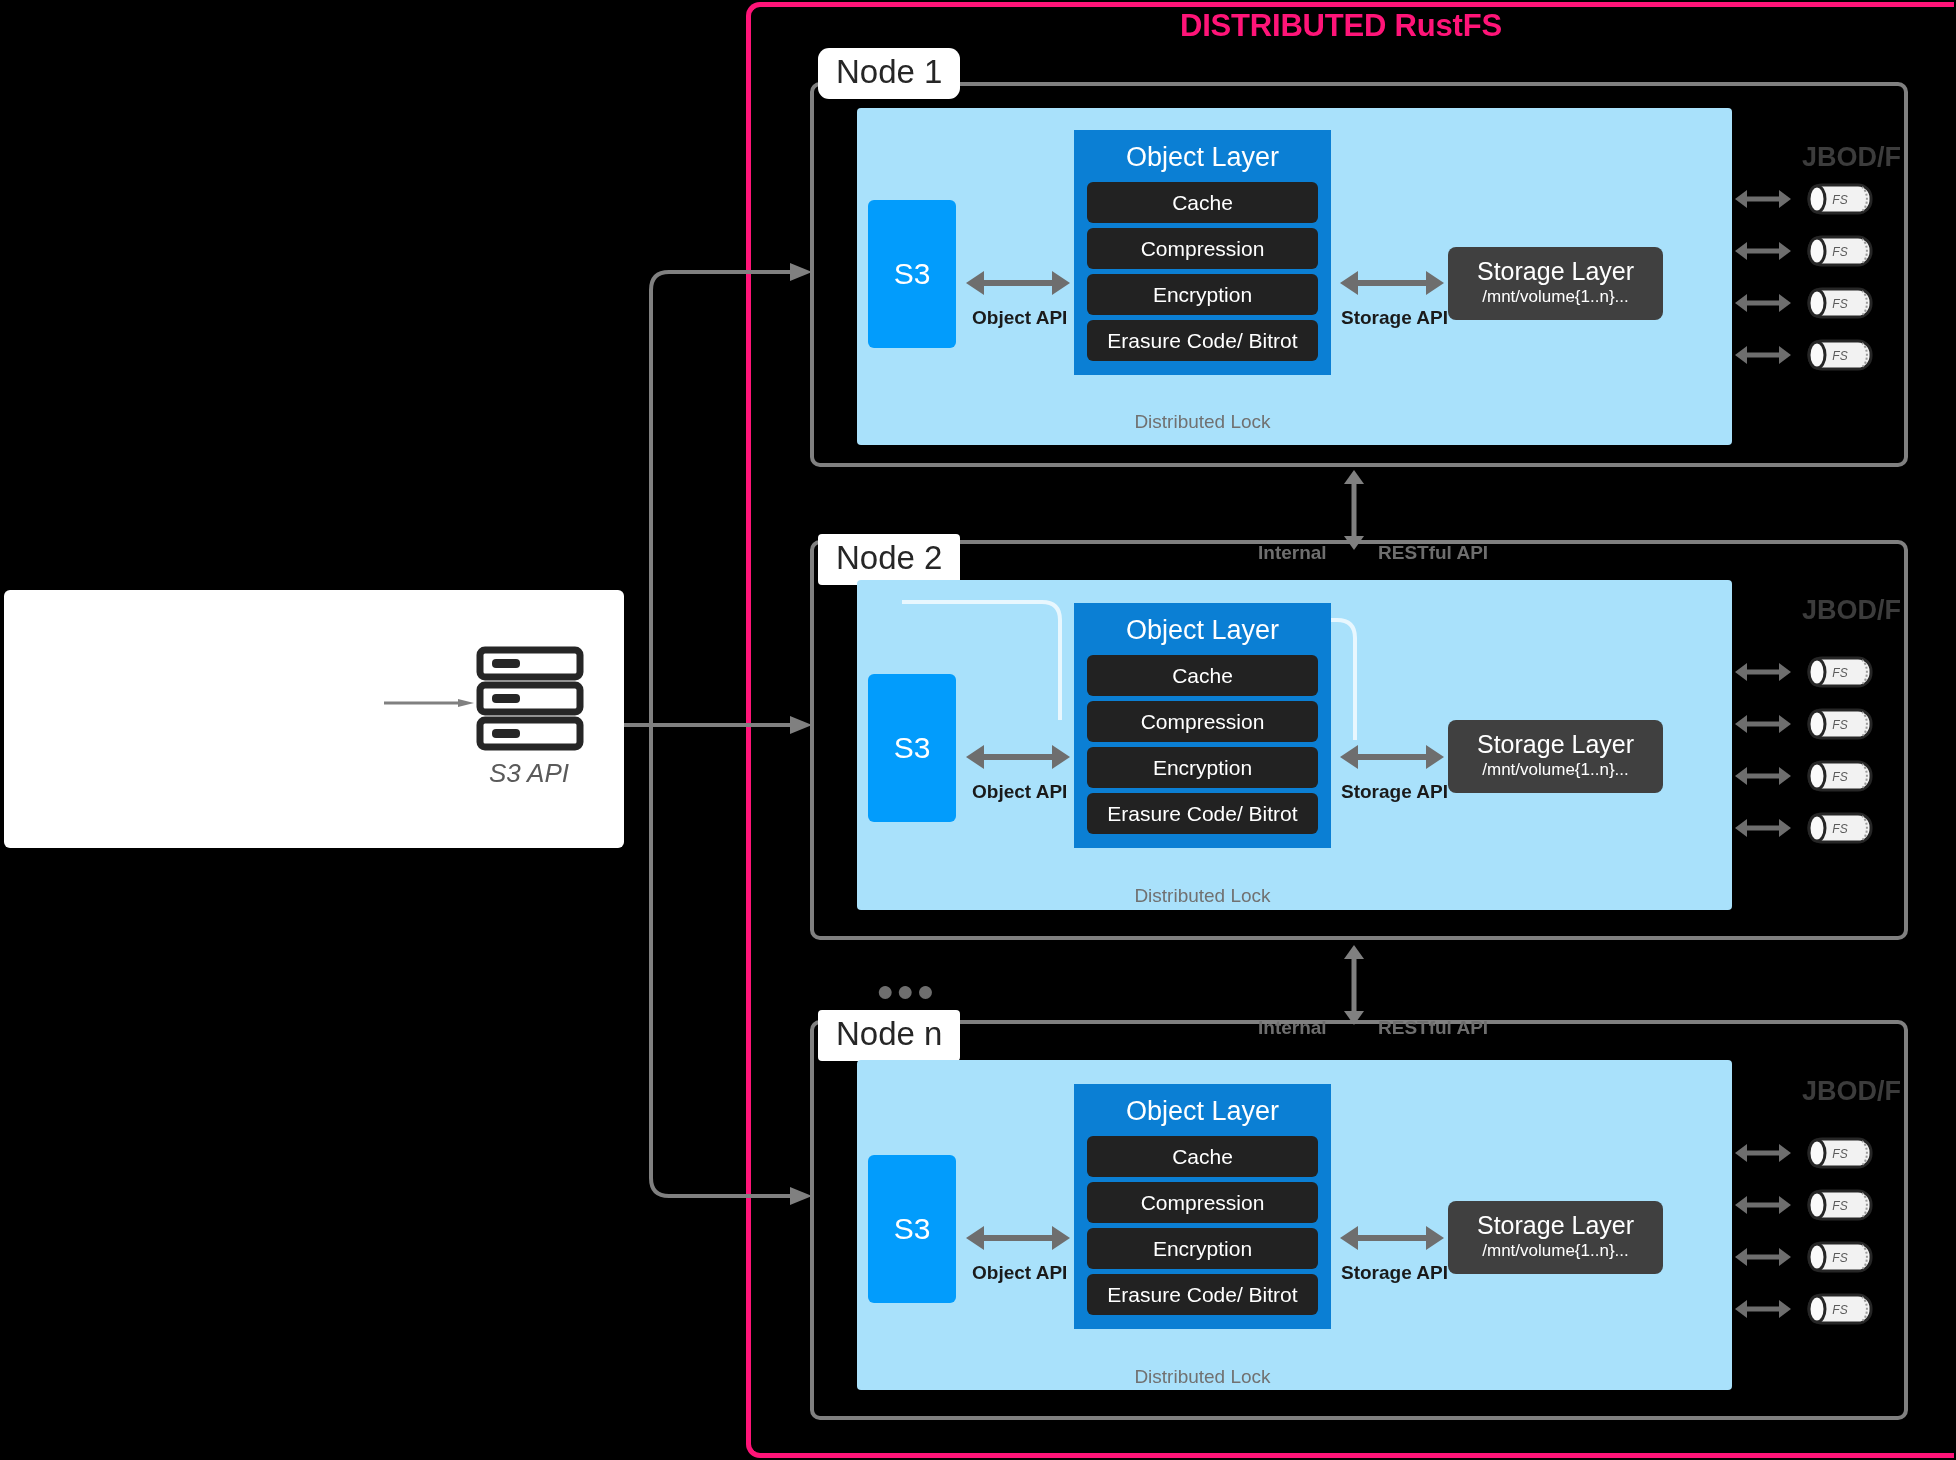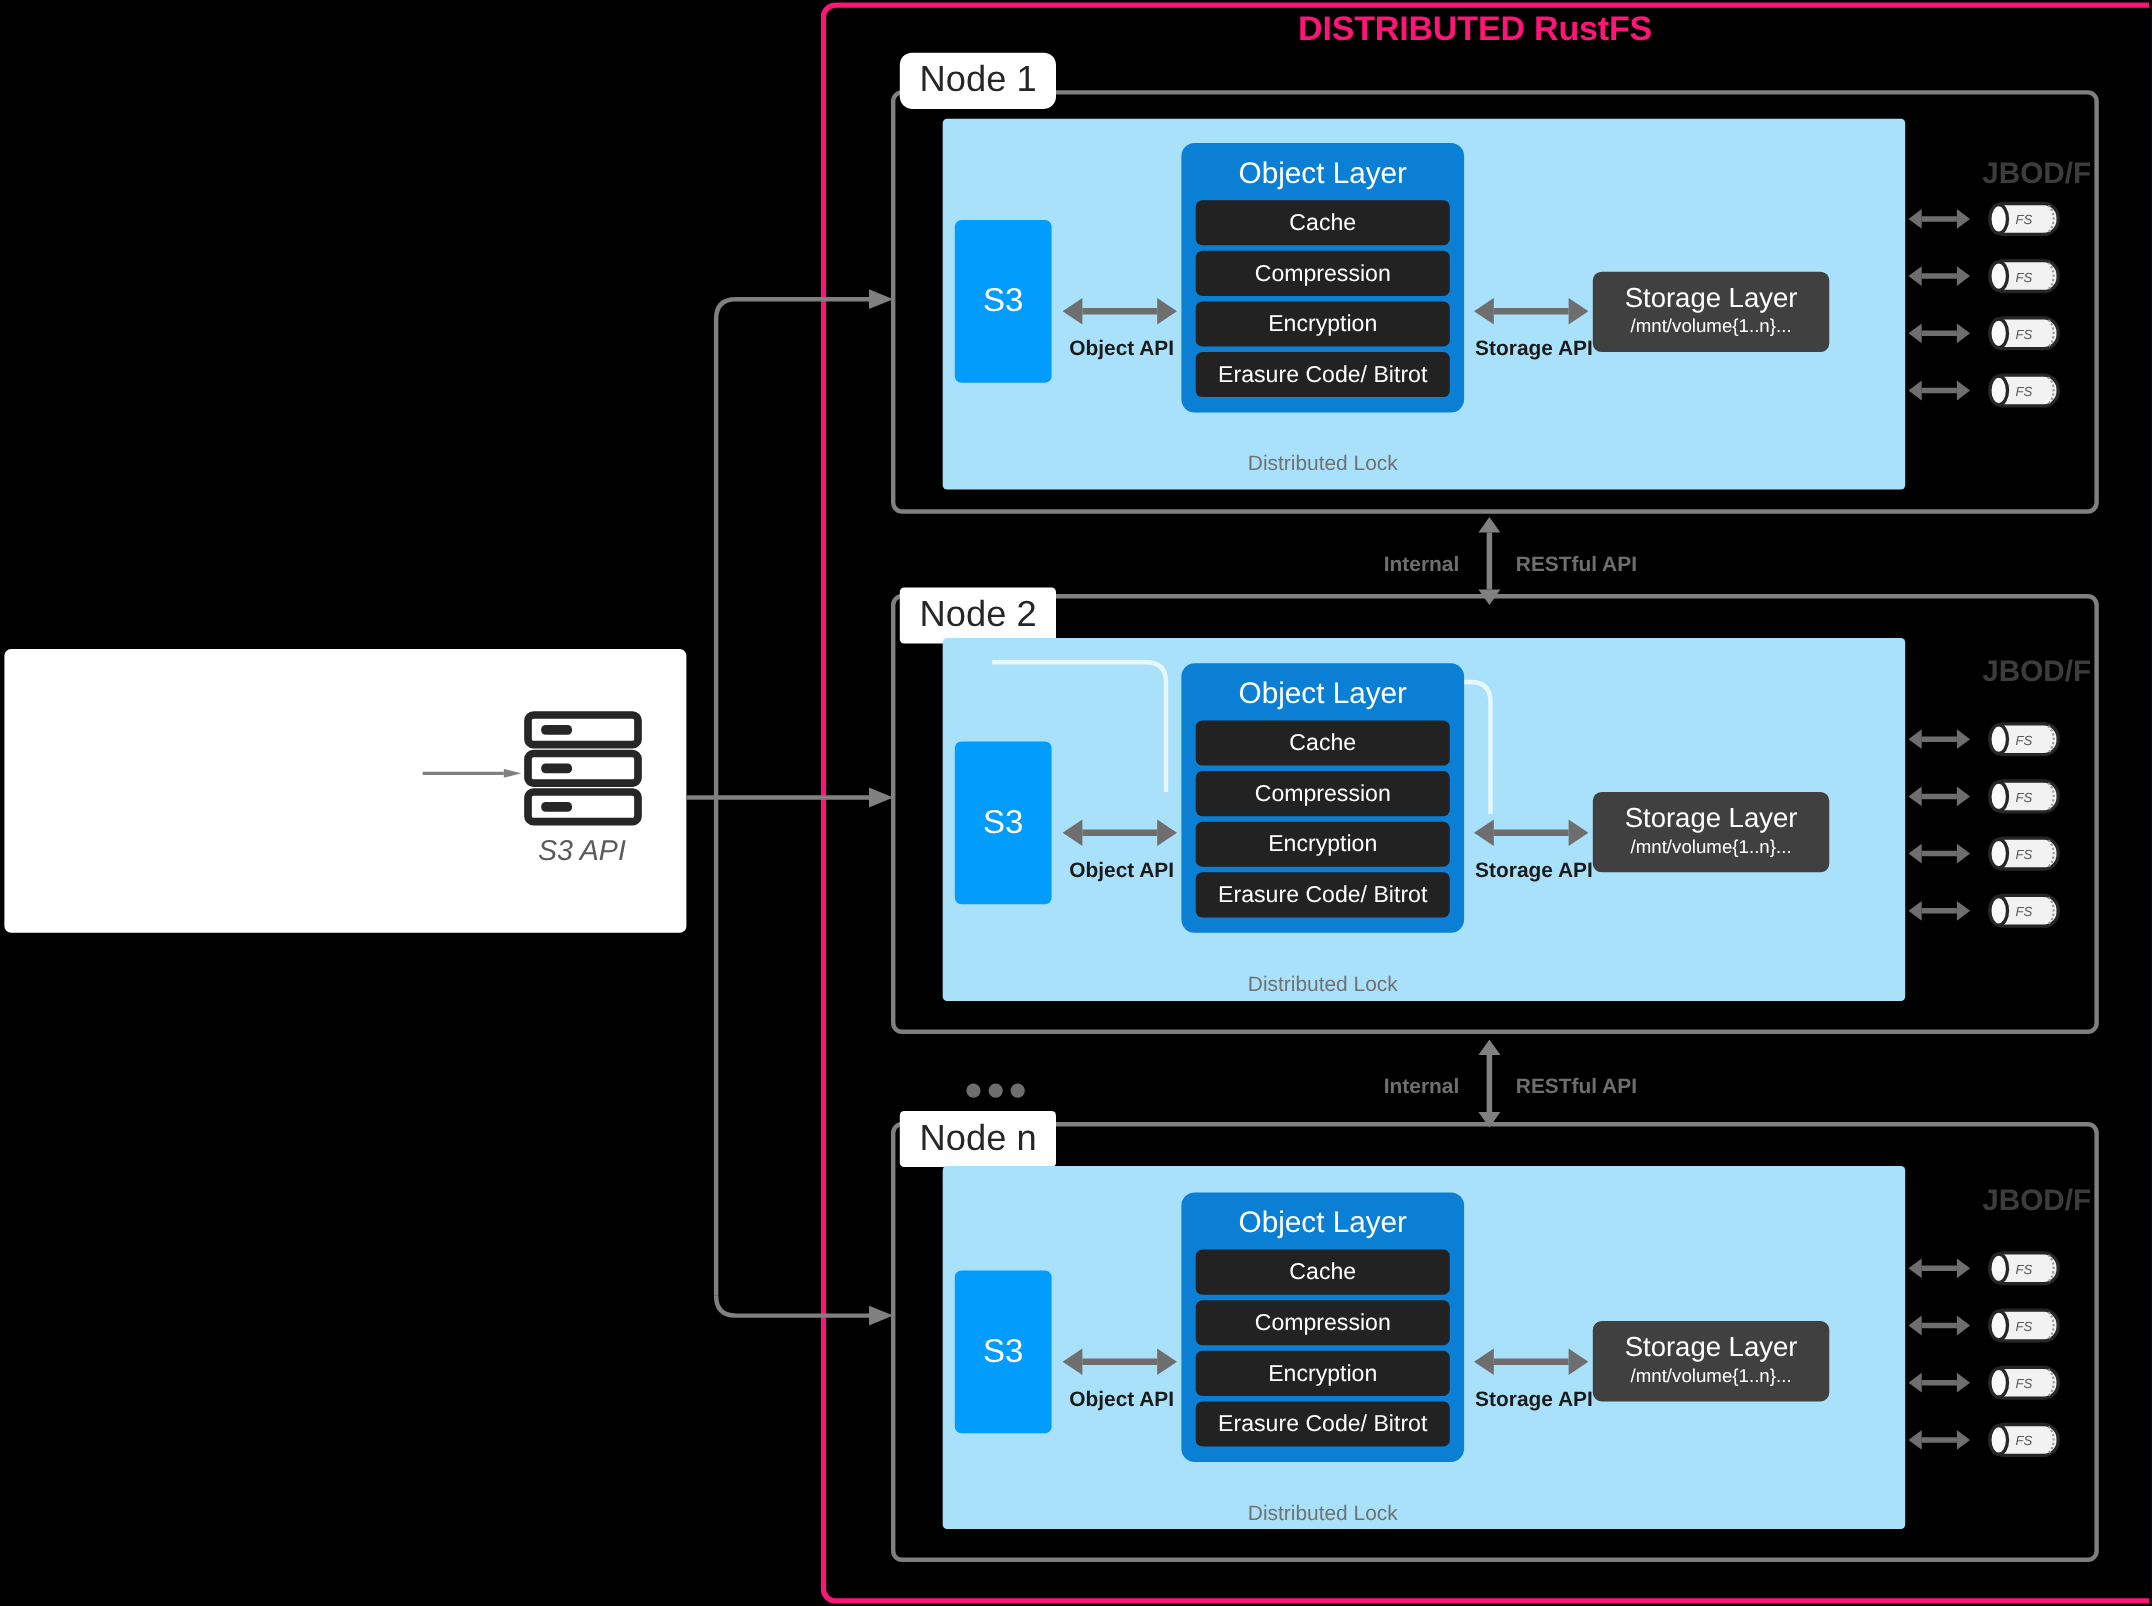--- a/index.html
+++ b/index.html
@@ -122,21 +122,21 @@
     display: flex; align-items: center; justify-content: center;
     color: #FFFFFF;
     font-size: 30px;
   }
 
   
   .obj-layer {
     position: absolute;
     width: 257px;
     background: #0B7FD4;
-    border-radius: 12px;
+    border-radius: 0;
     padding: 10px 13px 14px 13px;
   }
   .obj-title {
     color: #FFFFFF;
     font-size: 27px;
     text-align: center;
     padding: 2px 0 9px 0;
   }
   .obj-item {
     background: #222222;
@@ -195,20 +195,21 @@
   }
   .disk-arrow { position: absolute; width: 56px; height: 22px; }
 
   
   .link-label {
     position: absolute;
     color: #6E6E6E;
     font-size: 19px;
     font-weight: bold;
     white-space: nowrap;
+    margin-top: 39px;
   }
   .vlink { position: absolute; width: 28px; height: 80px; }
 
   .ellipsis {
     position: absolute;
     color: #6E6E6E;
     font-size: 30px;
     font-weight: bold;
     letter-spacing: 2px;
     line-height: 0.4;

